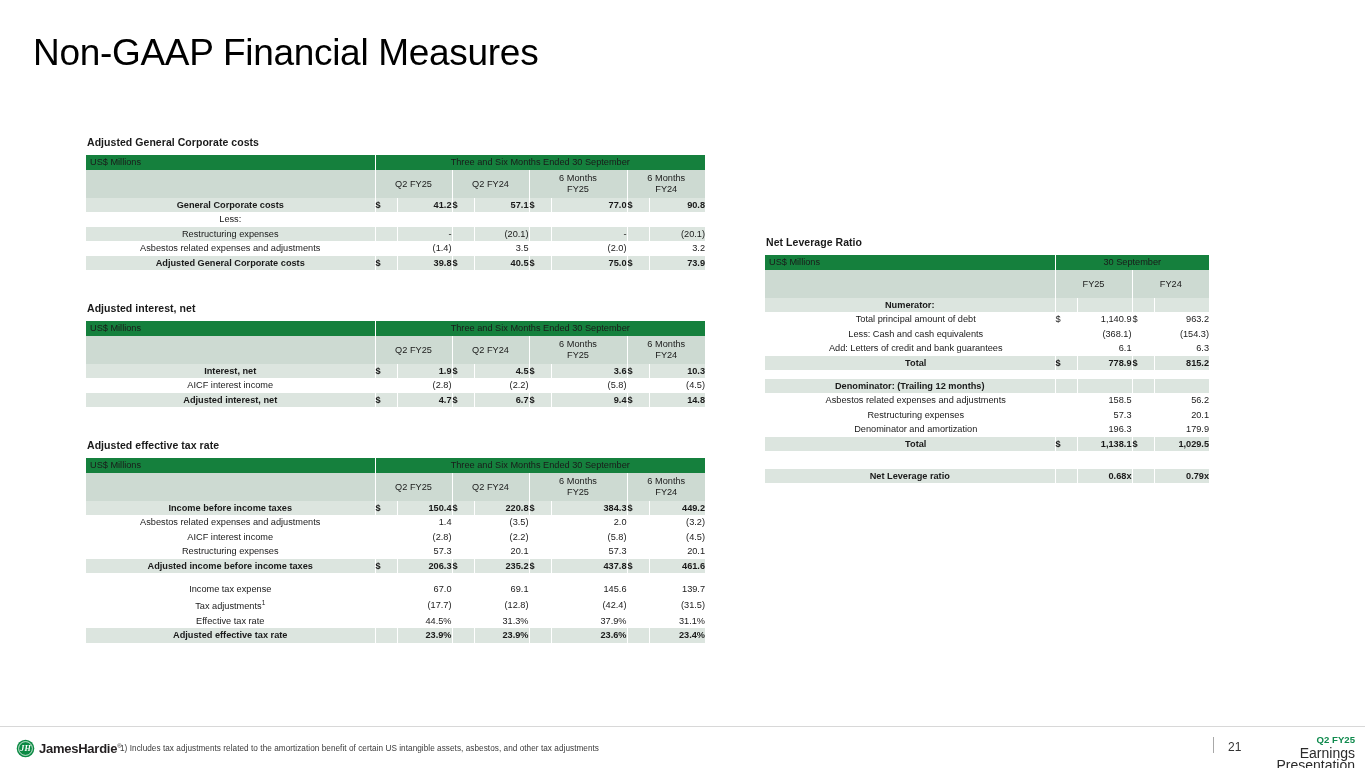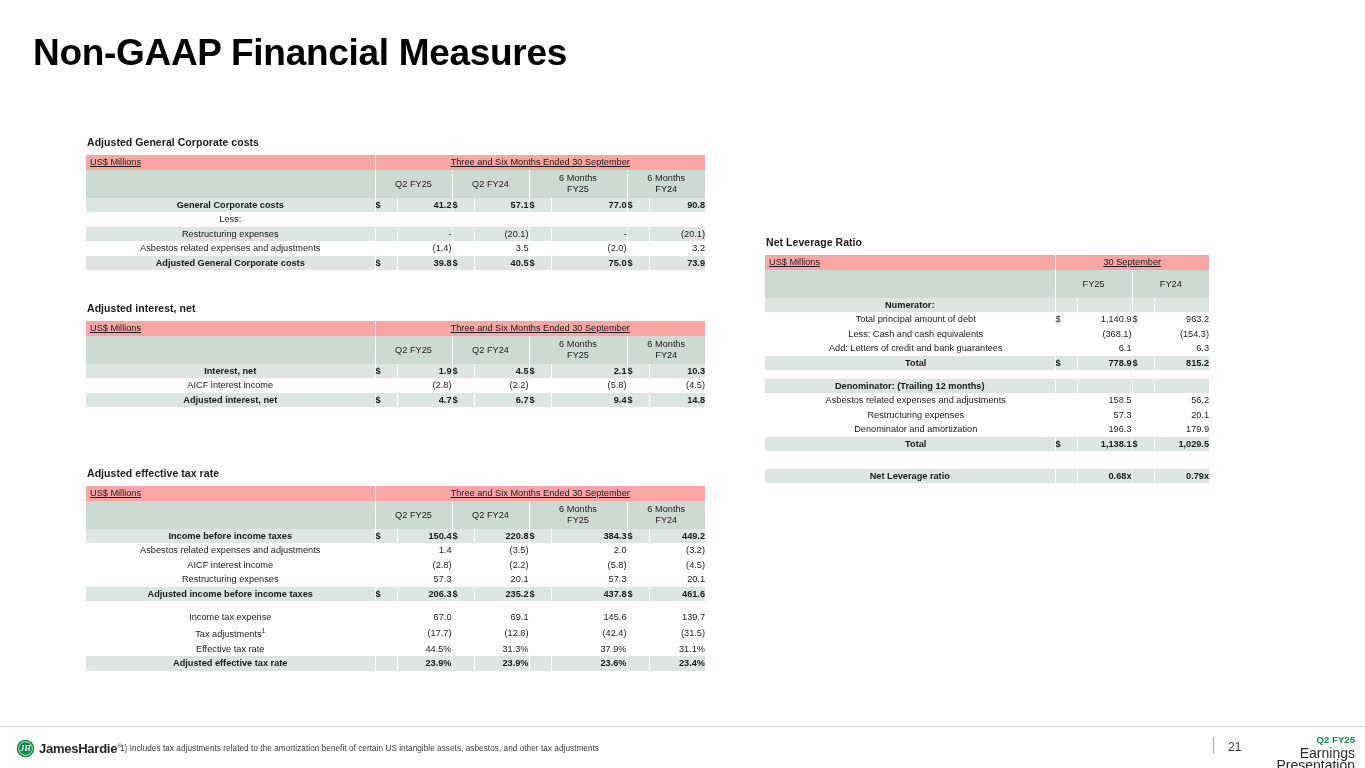--- a/index.html
+++ b/index.html
@@ -5,42 +5,41 @@
   html,body{margin:0;padding:0;}
   body{
     width:1365px;height:768px;background:#ffffff;
     font-family:"Liberation Sans",sans-serif;
     color:#1a1a1a;overflow:hidden;position:relative;
   }
   .slide{position:relative;width:1365px;height:768px;}
 
   .page-title{
     position:absolute;left:33px;top:33px;
-    font-size:37px;font-weight:bold;letter-spacing:-0.3px;
+    font-size:37px;font-weight:normal;letter-spacing:-0.3px;
     color:#000000;line-height:1.1;
   }
 
   .tbl-title{
     font-size:10.5px;font-weight:bold;color:#1a1a1a;
     margin:0 0 7px 1px;letter-spacing:0.05px;
   }
 
   table.fin{border-collapse:collapse;table-layout:fixed;width:100%;}
   table.fin td,table.fin th{
     padding:0;font-size:9.2px;font-weight:normal;
     color:#1a1a1a;vertical-align:middle;
     border-left:1px solid #ffffff;
   }
   table.fin td:first-child,table.fin th:first-child{border-left:none;}
 
   .hdr-green td{
-    background:#fca5a5;color:#ffffff;font-weight:bold;
+    background:#15803d;color:#ffffff;font-weight:bold;
     font-size:9.3px;height:15px;line-height:15px;
     border-left:1px solid #039a4f;
-    text-decoration:underline;
   }
   .hdr-green td.lbl{padding-left:4px;text-align:left;}
   .hdr-green td.ctr{text-align:center;}
 
   .hdr-sub td{
     background:#cddad2;height:28px;font-weight:bold;
     font-size:9.2px;text-align:center;line-height:11px;
     color:#1a1a1a;
   }
   .hdr-sub td.blank{background:#cddad2;}
@@ -90,21 +89,21 @@
     position:absolute;left:1225px;top:734px;
     width:130px;text-align:right;line-height:12.5px;
   }
   .foot-right .fy{font-size:9.6px;font-weight:bold;color:#0f8a4d;}
   .foot-right .ep{font-size:14px;color:#2b2b2b;}
 
   
   .blk{position:absolute;}
   #blk-gcc{left:86px;top:136px;width:597px;}
   #blk-int{left:86px;top:302px;width:597px;}
-  #blk-tax{left:86px;top:439px;width:597px;margin-top:28px;}
+  #blk-tax{left:86px;top:439px;width:597px;}
   #blk-nlr{left:765px;top:236px;width:444px;}
 </style>
 </head>
 <body>
 
 <div class="slide">
 
   <div class="page-title">Non-GAAP Financial Measures</div>
 
   <div class="blk" id="blk-gcc">
@@ -222,21 +221,21 @@
         </tr>
       </tbody>
       <tbody>
           <tr class="row shade bold">
             <td class="lbl">Interest, net</td>
             <td class="cur">$</td>
             <td class="num">1.9</td>
             <td class="cur">$</td>
             <td class="num">4.5</td>
             <td class="cur">$</td>
-            <td class="num">2.1</td>
+            <td class="num">3.6</td>
             <td class="cur">$</td>
             <td class="num">10.3</td>
           </tr>
           <tr class="row plain">
             <td class="lbl">AICF interest income</td>
             <td class="cur"></td>
             <td class="num">(2.8)</td>
             <td class="cur"></td>
             <td class="num">(2.2)</td>
             <td class="cur"></td>

